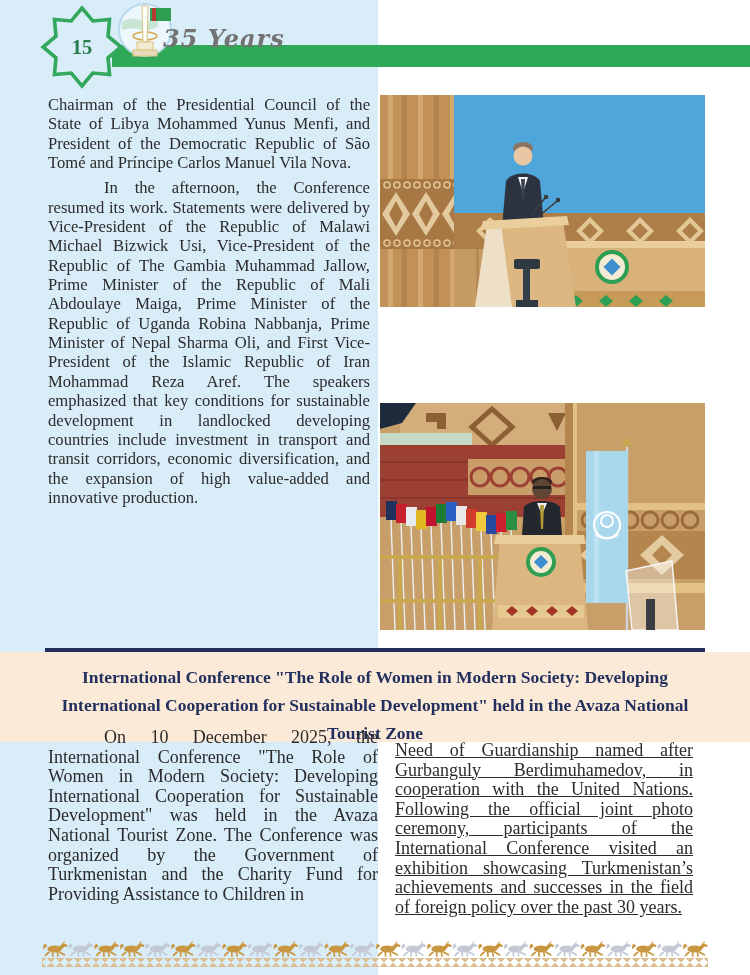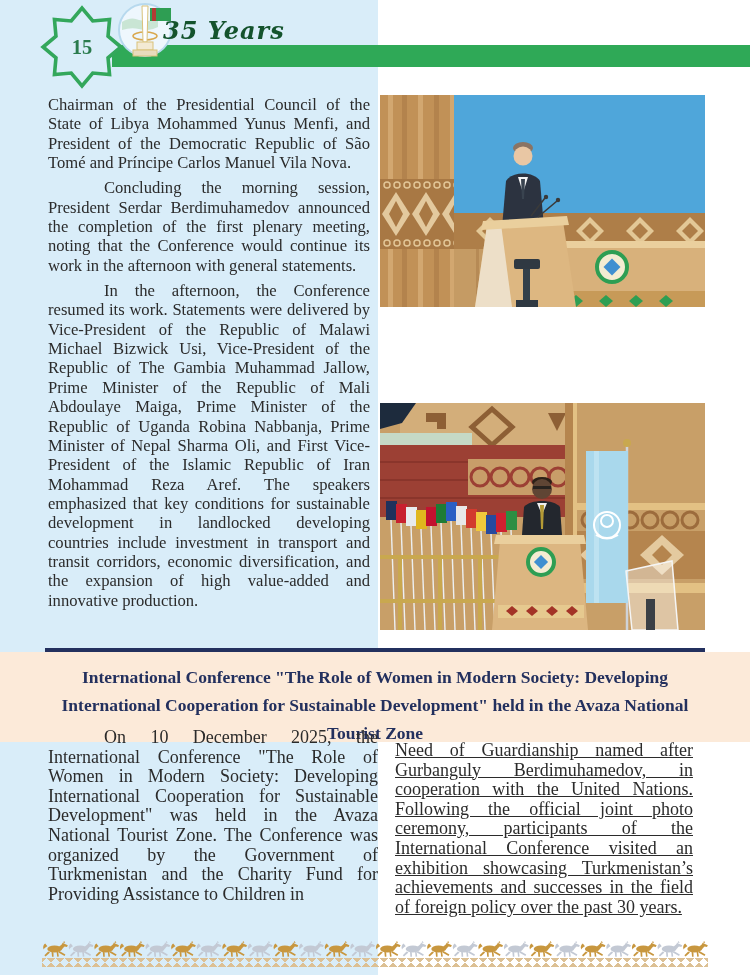--- a/index.html
+++ b/index.html
@@ -8,22 +8,22 @@
     font-family:"Liberation Serif",serif;color:#2b2b2b;overflow:hidden;
   }
   .abs{position:absolute;}
   
   #blue-top{left:0;top:0;width:378px;height:652px;background:#d9edf9;}
   #blue-bottom{left:0;top:742px;width:378px;height:233px;background:#d9edf9;}
   
   #green-bar{left:112px;top:45px;width:638px;height:22px;background:#2fa957;}
   #star-badge{left:40px;top:5px;width:84px;height:84px;}
   #logo{left:116px;top:2px;width:60px;height:62px;}
-  #anniv{left:163px;top:16px;font-family:"DejaVu Serif",serif;font-style:italic;font-weight:bold;
-         font-size:24px;color:#14532d;letter-spacing:1px;}
+  #anniv{left:163px;top:24px;font-family:"DejaVu Serif",serif;font-style:italic;font-weight:bold;
+         font-size:24px;color:#737373;letter-spacing:1px;}
   
   #article-top{left:48px;top:95px;width:330px;font-size:16.6px;line-height:19.35px;text-align:justify;}
   #article-top p{margin:0 8px 6px 0;}
   #article-top p.indent{text-indent:56px;}
   
   #photo1{left:380px;top:95px;width:325px;height:212px;}
   #photo2{left:380px;top:403px;width:325px;height:227px;}
   
   #navy-rule{left:45px;top:648px;width:660px;height:4px;background:#23305e;}
   #banner{left:0;top:652px;width:750px;height:90px;background:#fcead9;}
@@ -69,21 +69,20 @@
   <ellipse cx="29" cy="34" rx="12" ry="4" fill="none" stroke="#d9a84e" stroke-width="1.5"></ellipse>
   <polygon points="26,4 32,4 31,40 27,40" fill="#ffffff" stroke="#d9c27a" stroke-width="1"></polygon>
   <rect x="21" y="40" width="16" height="8" fill="#f3ead3" stroke="#d9c27a" stroke-width="1"></rect>
   <rect x="17" y="48" width="24" height="6" fill="#e7dbbd" stroke="#d9c27a" stroke-width="1"></rect>
 </svg>
 
 <div class="abs" id="anniv">35 Years</div>
 
 <div class="abs" id="article-top">
   <p>Chairman of the Presidential Council of the State of Libya Mohammed Yunus Menfi, and President of the Democratic Republic of São Tomé and Príncipe Carlos Manuel Vila Nova.</p>
-  <p class="indent">Concluding the morning session, President Serdar Berdimuhamedov announced the completion of the first plenary meeting, noting that the Conference would continue its work in the afternoon with general statements.</p>
   <p class="indent">In the afternoon, the Conference resumed its work. Statements were delivered by Vice-President of the Republic of Malawi Michael Bizwick Usi, Vice-President of the Republic of The Gambia Muhammad Jallow, Prime Minister of the Republic of Mali Abdoulaye Maiga, Prime Minister of the Republic of Uganda Robina Nabbanja, Prime Minister of Nepal Sharma Oli, and First Vice-President of the Islamic Republic of Iran Mohammad Reza Aref. The speakers emphasized that key conditions for sustainable development in landlocked developing countries include investment in transport and transit corridors, economic diversification, and the expansion of high value-added and innovative production.</p>
 </div>
 
 <svg class="abs" id="photo1" viewBox="0 0 325 212" preserveAspectRatio="none">
   <rect width="325" height="212" fill="#c79d66"></rect>
   <g>
     <rect x="0" y="0" width="86" height="212" fill="#c19157"></rect>
     <rect x="8" y="0" width="5" height="212" fill="#d6ad77" opacity=".8"></rect>
     <rect x="22" y="0" width="5" height="212" fill="#ad7d49" opacity=".7"></rect>
     <rect x="38" y="0" width="5" height="212" fill="#d6ad77" opacity=".8"></rect>

